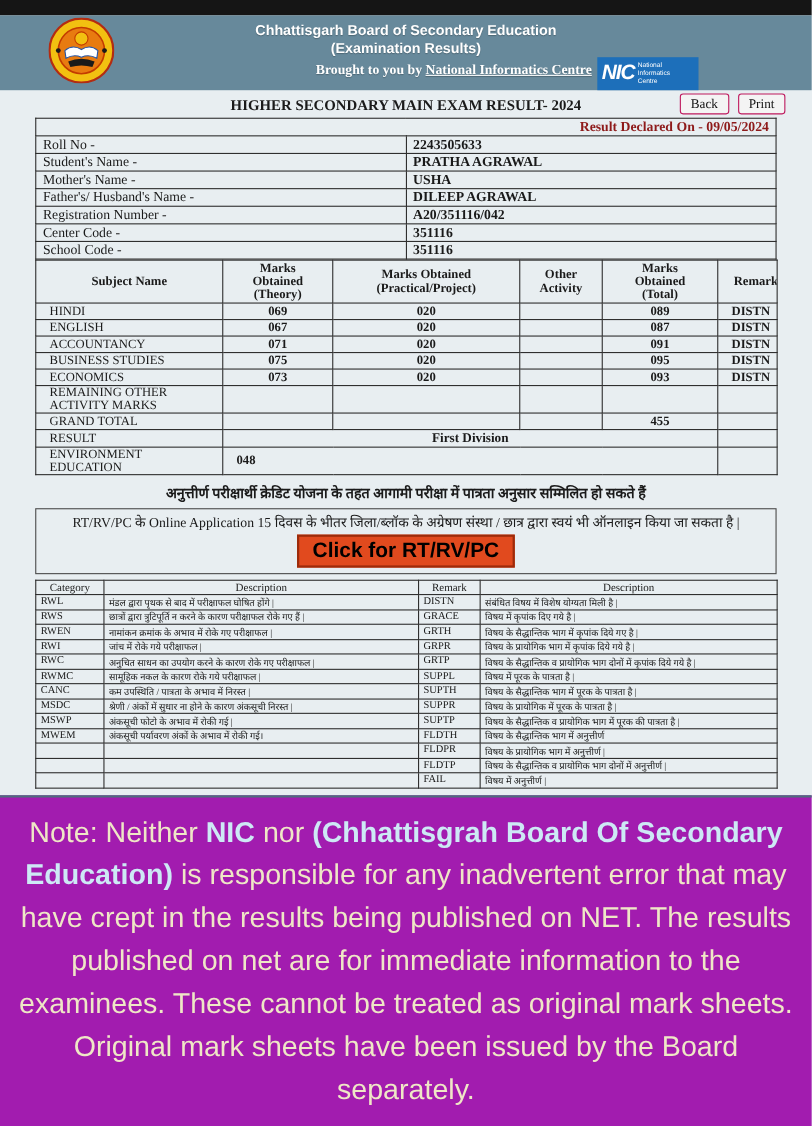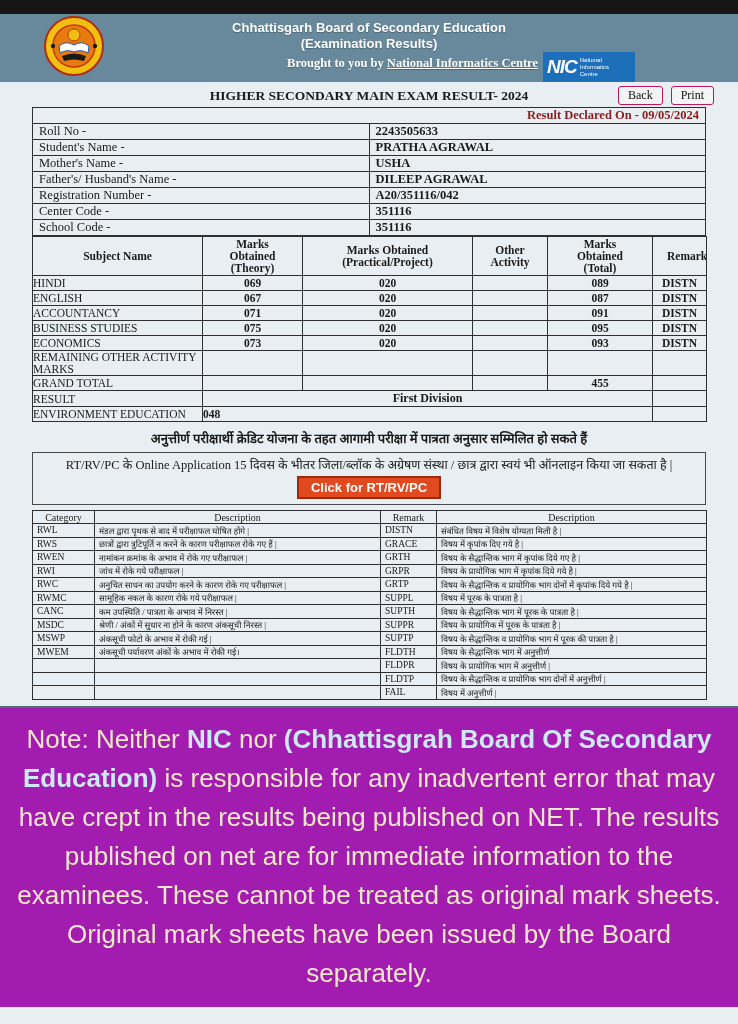--- a/index.html
+++ b/index.html
@@ -43,34 +43,34 @@
   .content{width:674px;margin:0 auto;}
   table{border-collapse:collapse;width:100%;table-layout:fixed;}
   td,th{border:1px solid #2f2f2f;box-sizing:border-box;overflow:hidden;white-space:nowrap;}
   
   .info-table td{font-size:12.5px;padding:0 6px;height:16px;}
   .declared-cell{text-align:right;color:#8e1b1b;font-weight:bold;font-size:13.5px;}
   .info-lbl{width:337px;}
   .info-val{font-weight:bold;}
   
   .marks-table th{font-size:11.5px;line-height:12px;padding:1px 14px;white-space:normal;}
-  .marks-table td{font-size:11.5px;padding:0 0;height:15px;}
+  .marks-table td{font-size:11.5px;padding:0 12px;height:15px;}
   .marks-table .subj{text-align:left;white-space:normal;line-height:12px;}
   .marks-table .num{text-align:center;font-weight:bold;}
   .marks-table .rem{text-align:center;font-weight:bold;}
   .marks-table .result-val{text-align:center;font-weight:bold;font-size:12px;}
   .marks-table .env-val{font-weight:bold;}
   
   .credit-line{text-align:center;font-weight:bold;font-size:13px;margin:7px 0 5px;white-space:normal;}
   
   .rt-box{border:1px solid #4a4a4a;text-align:center;padding:3px 20px 5px;}
   .rt-text{font-size:12.5px;}
   .rt-button{
-    margin-top:3px;background:#e14a1e;color:#ffffff;font-weight:bold;
-    font-size:13px;font-family:"Liberation Sans", sans-serif;
+    margin-top:3px;background:#e14a1e;color:#000000;font-weight:bold;
+    font-size:19px;font-family:"Liberation Sans", sans-serif;
     border:2px solid #9d2b0a;padding:2px 12px;cursor:pointer;
   }
   
   .legend-table{margin-top:5px;}
   .legend-table th{font-size:10px;font-weight:normal;text-align:center;padding:0 4px;height:13px;color:#222;}
   .legend-table td{font-size:9.5px;padding:0 4px;height:13.5px;}
   .legend-table .desc{font-size:8.5px;}
   
   .note-section{
     background:#a21caf;margin-top:6px;

